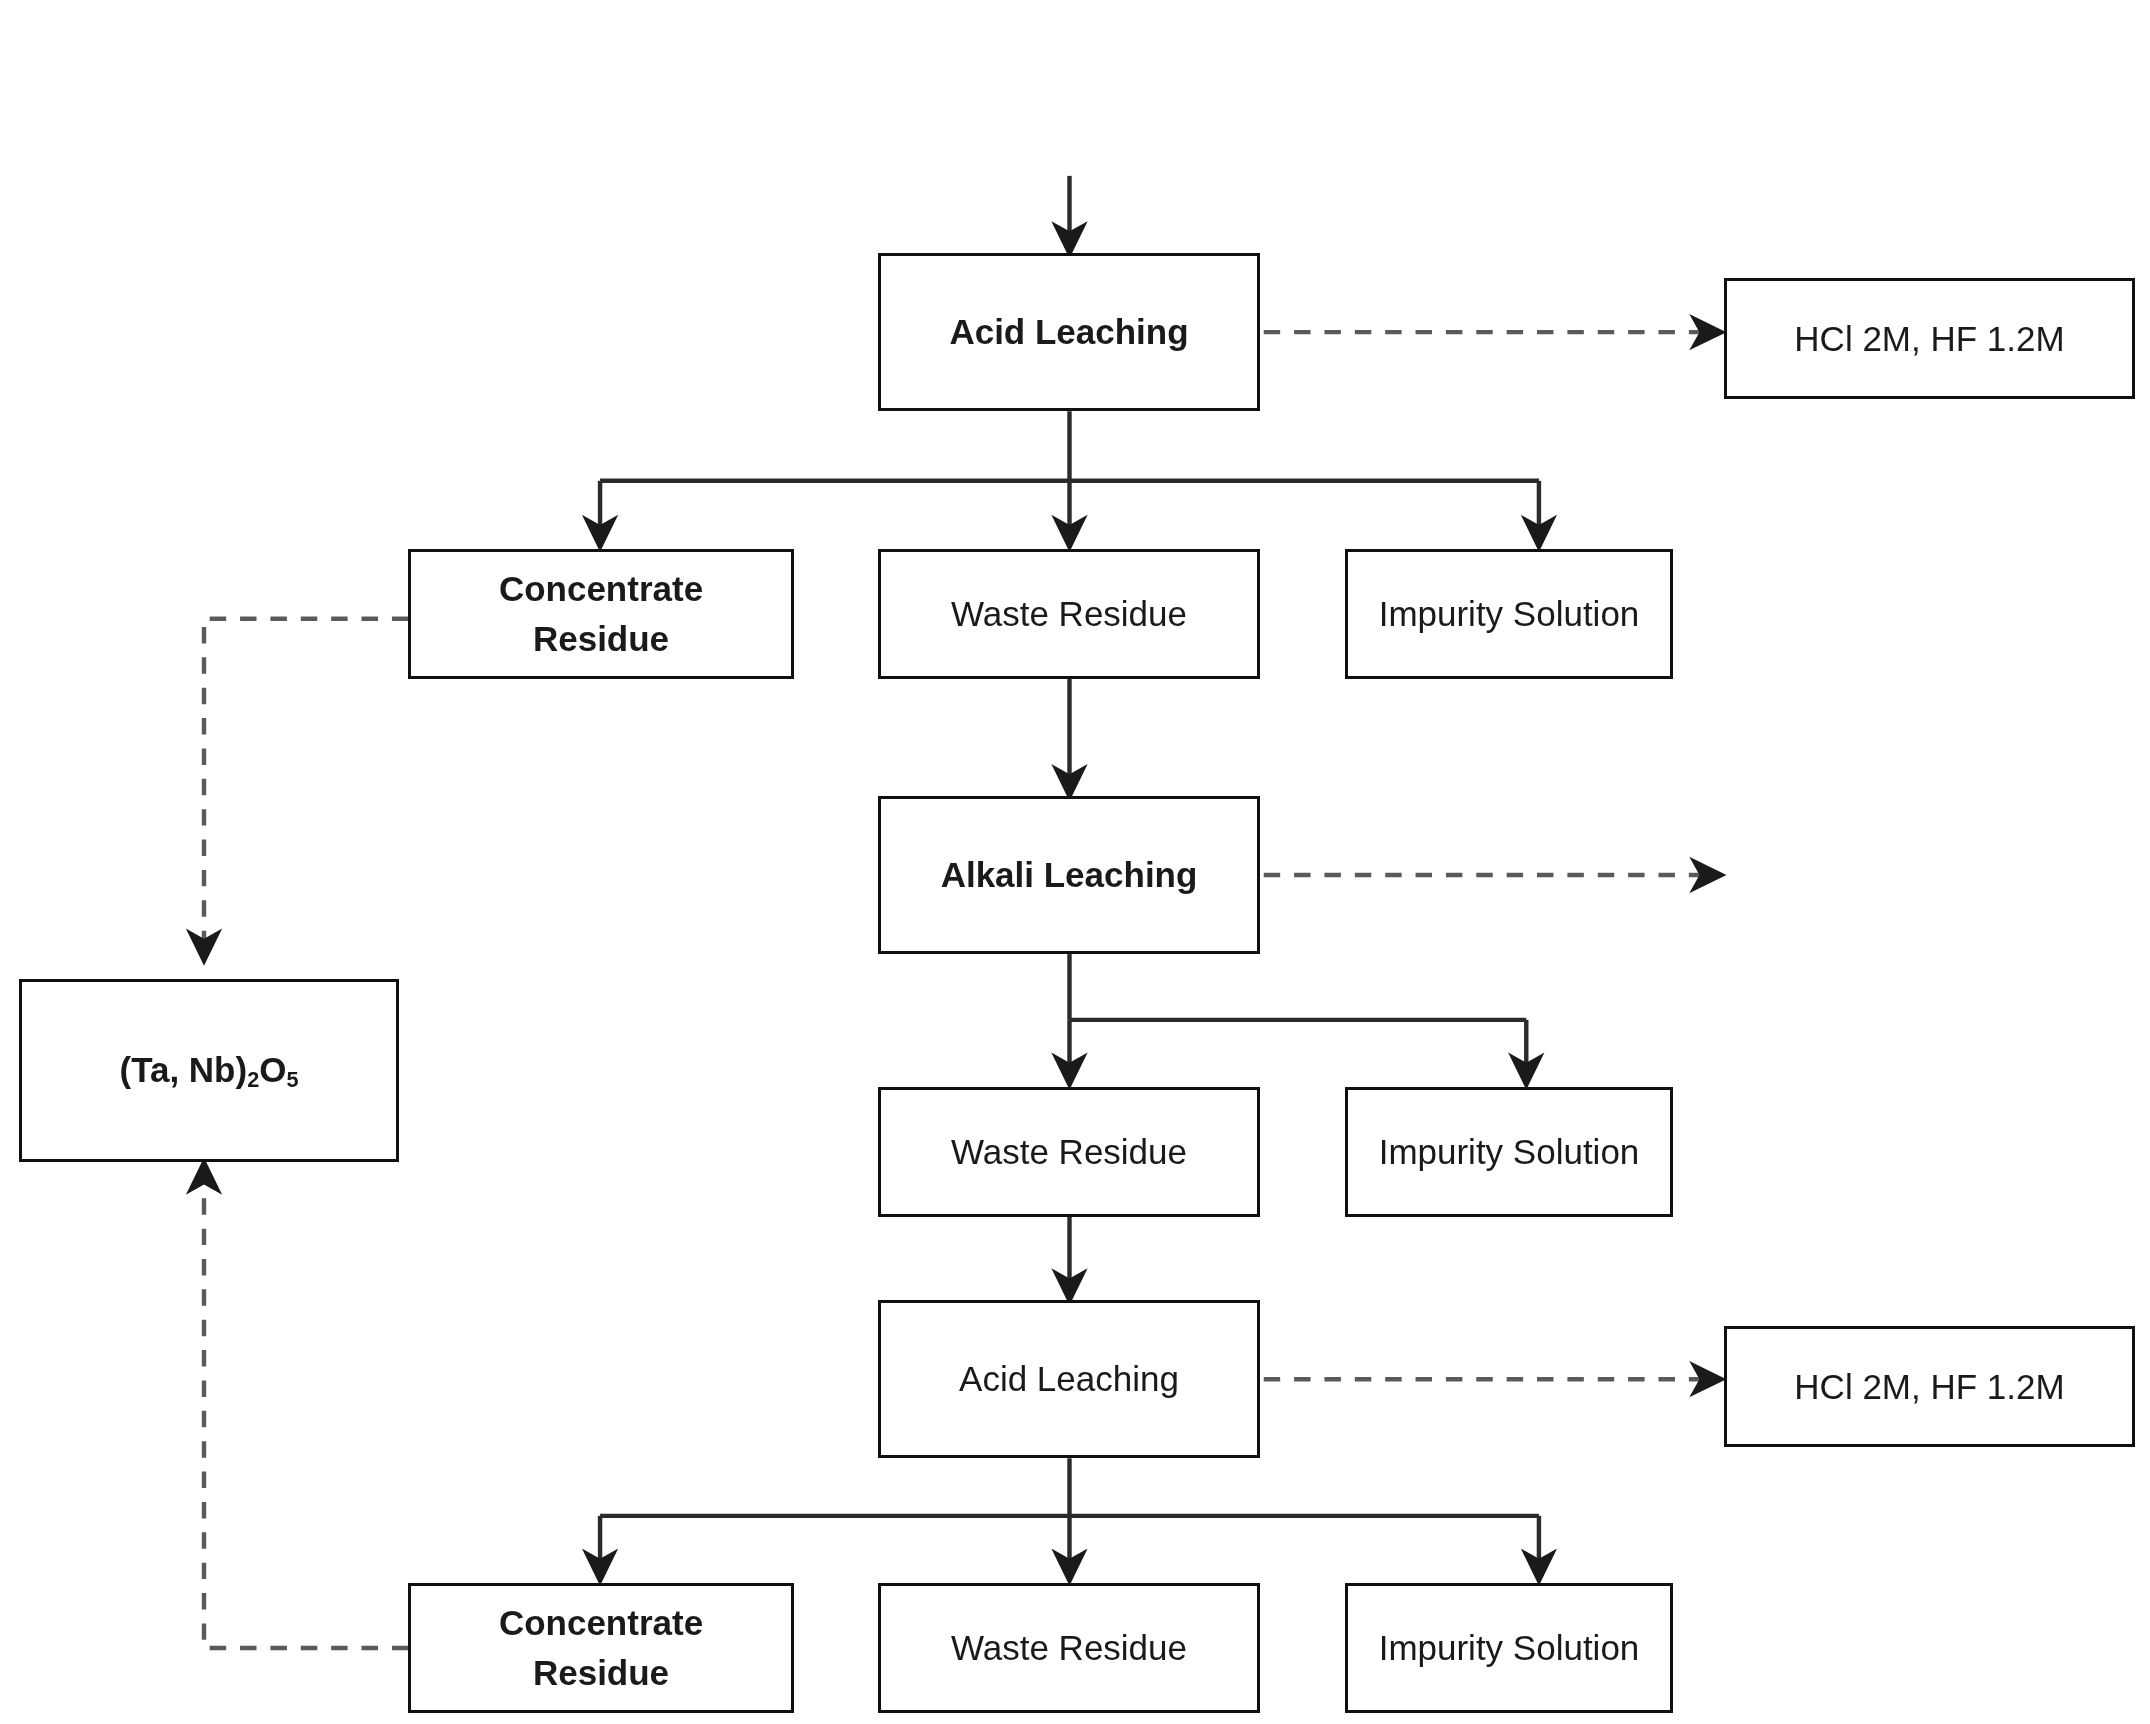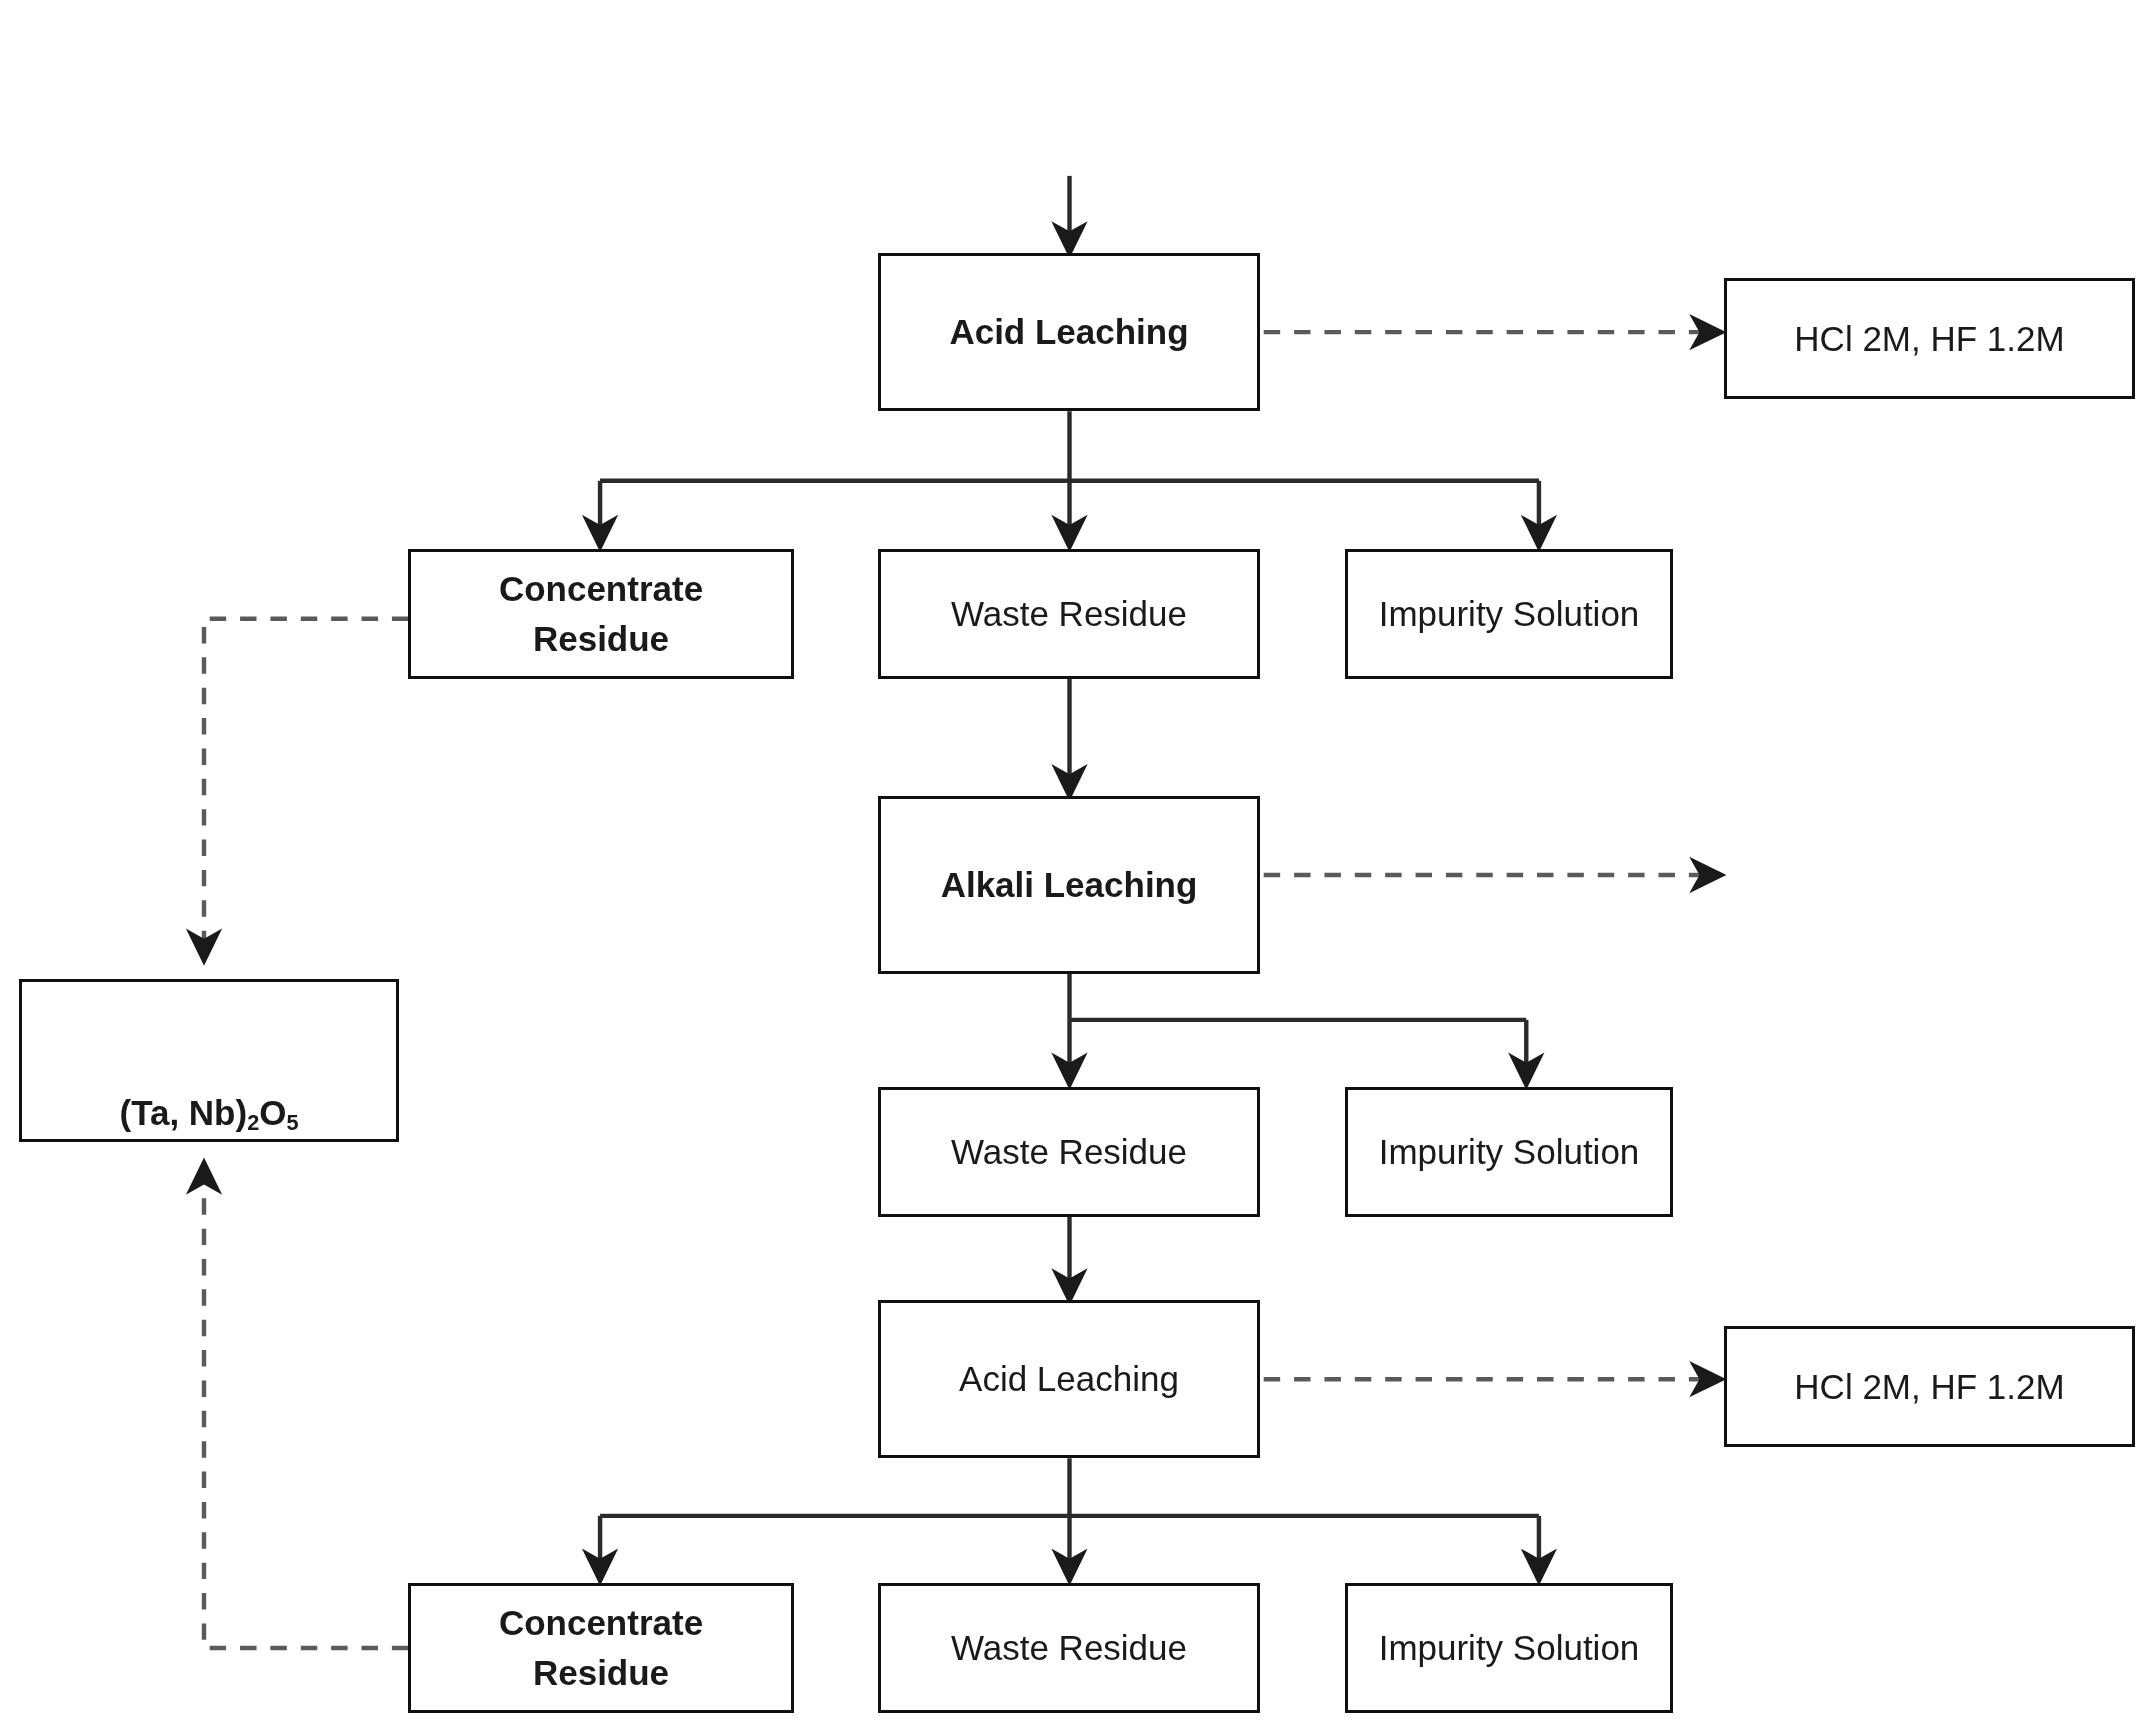--- a/index.html
+++ b/index.html
@@ -114,21 +114,21 @@
   </div>
 
   <div class="node" style="left:878px; top:549px; width:382px; height:130px;">
     <span class="lbl">Waste Residue</span>
   </div>
 
   <div class="node" style="left:1345px; top:549px; width:328px; height:130px;">
     <span class="lbl">Impurity Solution</span>
   </div>
 
-  <div class="node bold" style="left:878px; top:796px; width:382px; height:178px;">
+  <div class="node bold" style="left:878px; top:796px; width:382px; height:158px;">
     <span class="lbl">Alkali Leaching</span>
   </div>
 
 
   <div class="node" style="left:878px; top:1087px; width:382px; height:130px;">
     <span class="lbl">Waste Residue</span>
   </div>
 
   <div class="node" style="left:1345px; top:1087px; width:328px; height:130px;">
     <span class="lbl">Impurity Solution</span>
@@ -150,20 +150,20 @@
   </div>
 
   <div class="node" style="left:878px; top:1583px; width:382px; height:130px;">
     <span class="lbl">Waste Residue</span>
   </div>
 
   <div class="node" style="left:1345px; top:1583px; width:328px; height:130px;">
     <span class="lbl">Impurity Solution</span>
   </div>
 
-  <div class="node" style="left:19px; top:979px; width:380px; height:163px;align-items:flex-end;">
+  <div class="node" style="left:19px; top:979px; width:380px; height:183px;">
     <span class="lbl">
       <span class="line"><span>(Ta, Nb)</span><sub>2</sub><span>O</span><sub>5</sub></span>
     </span>
   </div>
 
 </div>
 
 
 </body></html>

